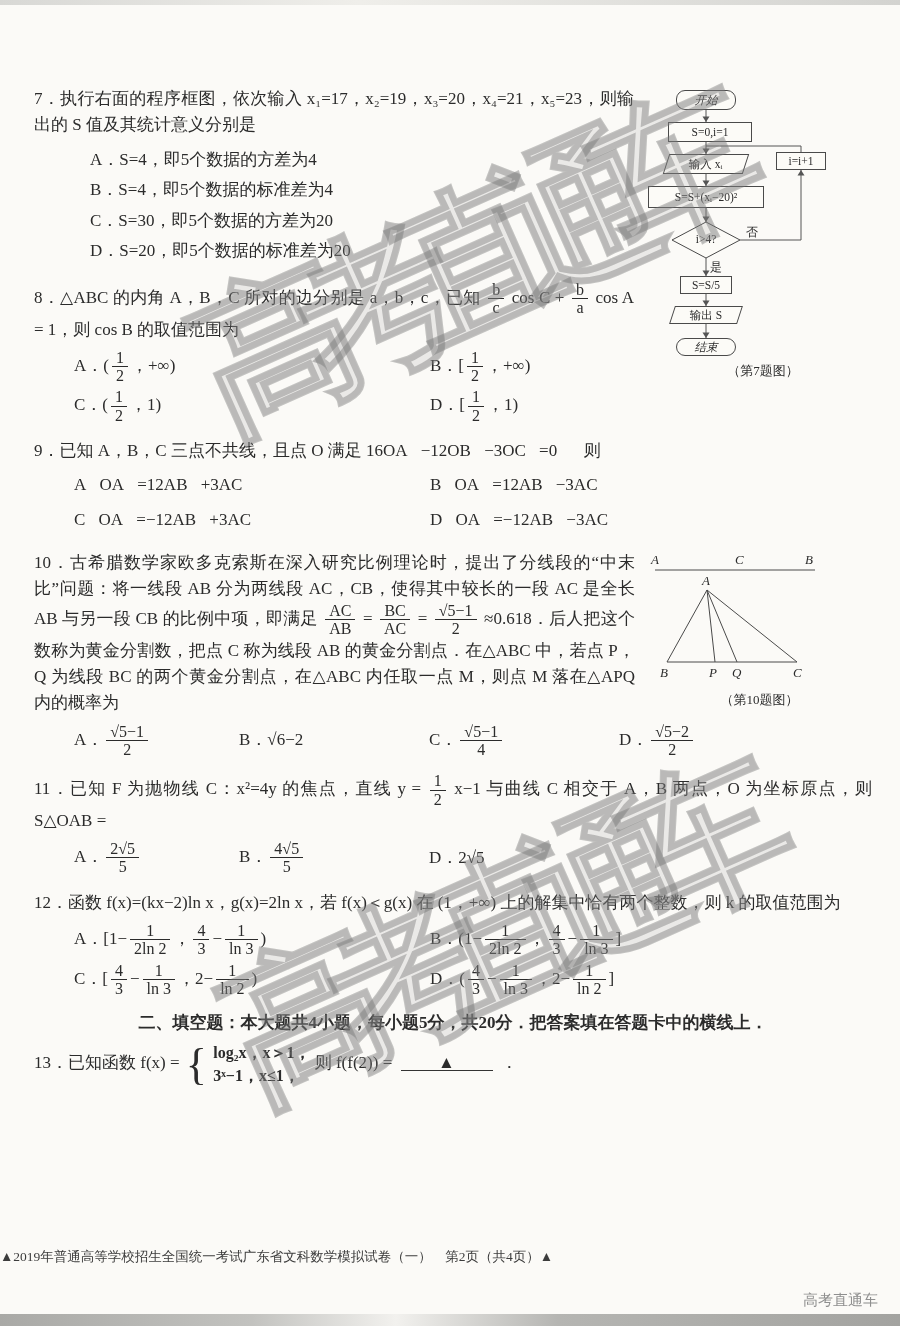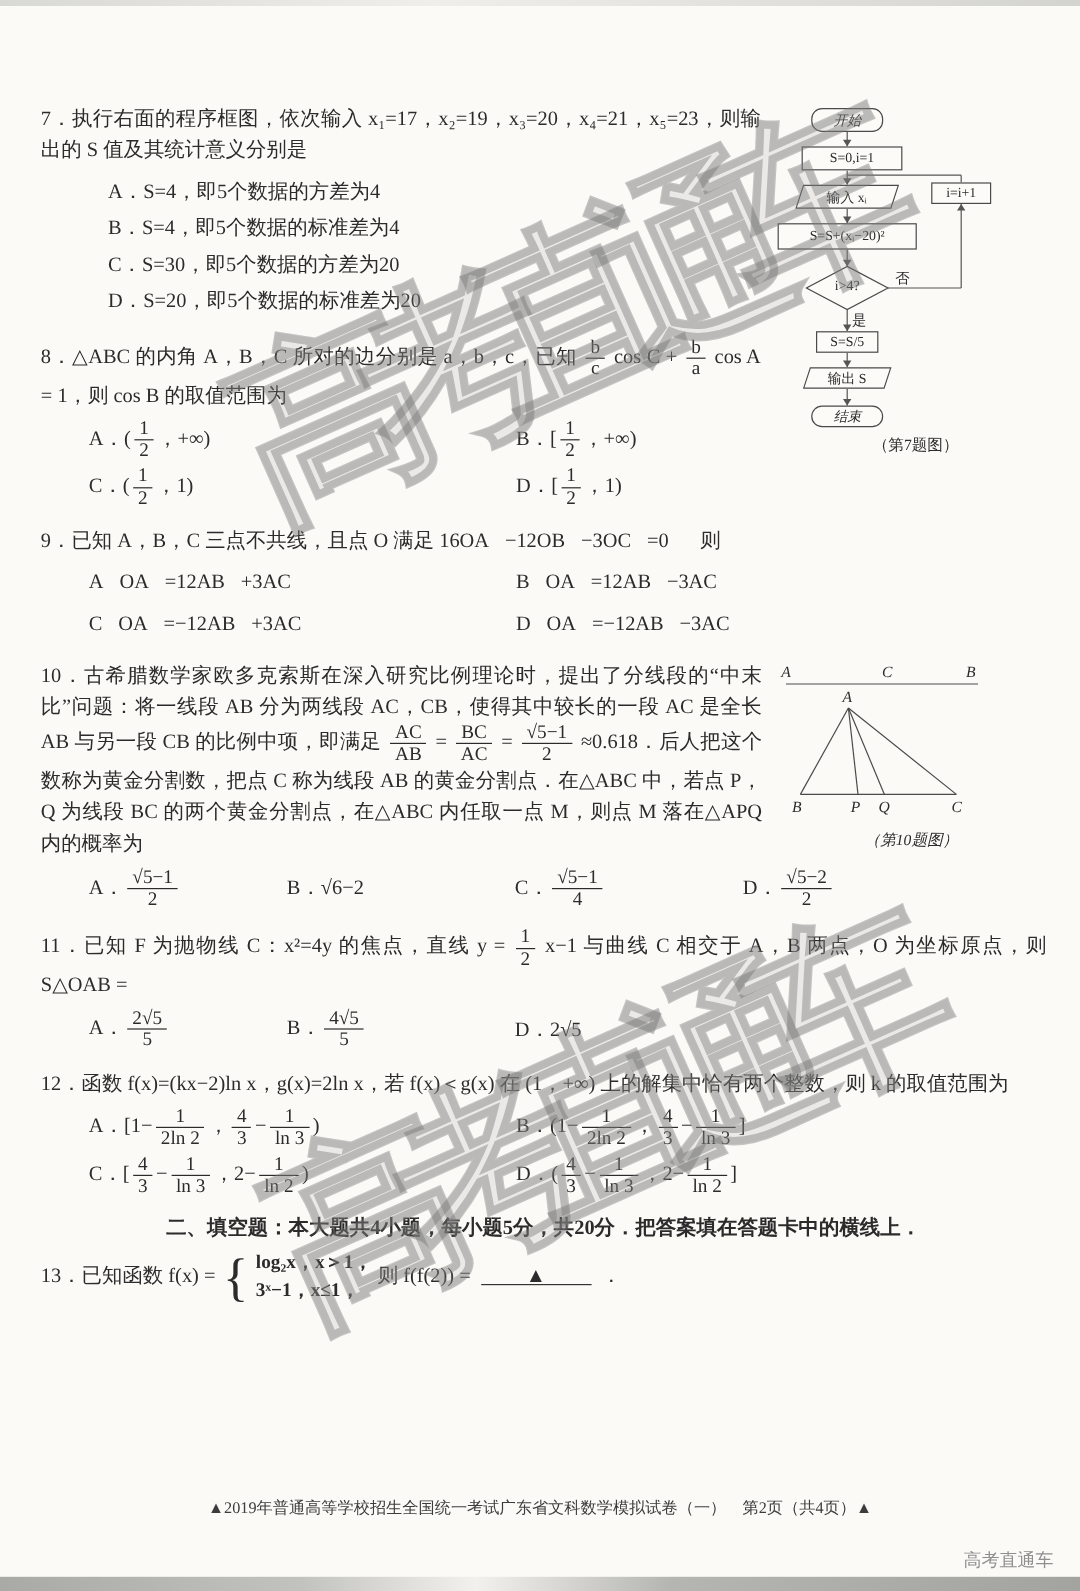--- a/index.html
+++ b/index.html
@@ -32,36 +32,36 @@
         align-items:center;justify-content:center;text-align:center;white-space:nowrap;
         background:rgba(251,250,247,.85);padding:1px 2px;}
   .rounded{border-radius:9px;font-style:italic;}
   .para{transform:skewX(-18deg);}
   .para .unskew{display:block;transform:skewX(18deg);}
   .fc-label{position:absolute;text-align:center;}
   .fc-caption{position:absolute;top:272px;left:0;right:0;text-align:center;font-size:13px;}
   .fc-lines{position:absolute;left:0;top:0;}
   
   .fig10{float:right;width:225px;height:160px;margin:0 0 6px 12px;position:relative;}
-  .fig-caption{text-align:center;font-size:13px;margin-top:-4px;font-style:italic;}
+  .fig-caption{text-align:center;font-size:13px;margin-top:-4px;}
   .clr{clear:right;}
   
   .brace{font-size:44px;font-weight:400;vertical-align:middle;line-height:.9;margin:0 2px;}
   .cases{display:inline-block;vertical-align:middle;line-height:1.4;font-size:16px;text-align:left;}
   .cases span{display:block;font-weight:bold;}
   .blank{display:inline-block;min-width:92px;border-bottom:1.5px solid #333;text-align:center;
         height:20px;vertical-align:baseline;margin:0 4px;}
   
   .watermark{position:absolute;z-index:3;pointer-events:none;white-space:nowrap;
         font-family:"DejaVu Sans",sans-serif;font-weight:bold;font-size:160px;letter-spacing:-50px;
         color:rgba(150,150,150,0.16);-webkit-text-stroke:2px rgba(120,120,120,0.42);
         transform:rotate(-24deg);transform-origin:left center;}
   .wm1{left:205px;top:275px;}
   .wm2{left:235px;top:945px;}
-  .footer{position:absolute;top:1248px;left:0;right:0;text-align:center;font-size:13.5px;color:#3c3c3c;z-index:1;}
+  .footer{position:absolute;top:1248px;left:0;right:0;text-align:left;font-size:13.5px;color:#3c3c3c;z-index:1;}
   .brand{position:absolute;right:22px;bottom:16px;font-family:"Liberation Sans",sans-serif;
         font-size:15px;color:#8f8f8f;z-index:1;}
   svg text{font-family:"Liberation Serif",serif;}
 </style>
 </head>
 <body>
 
 <div class="page">
   <div class="scan-top"></div>
 

